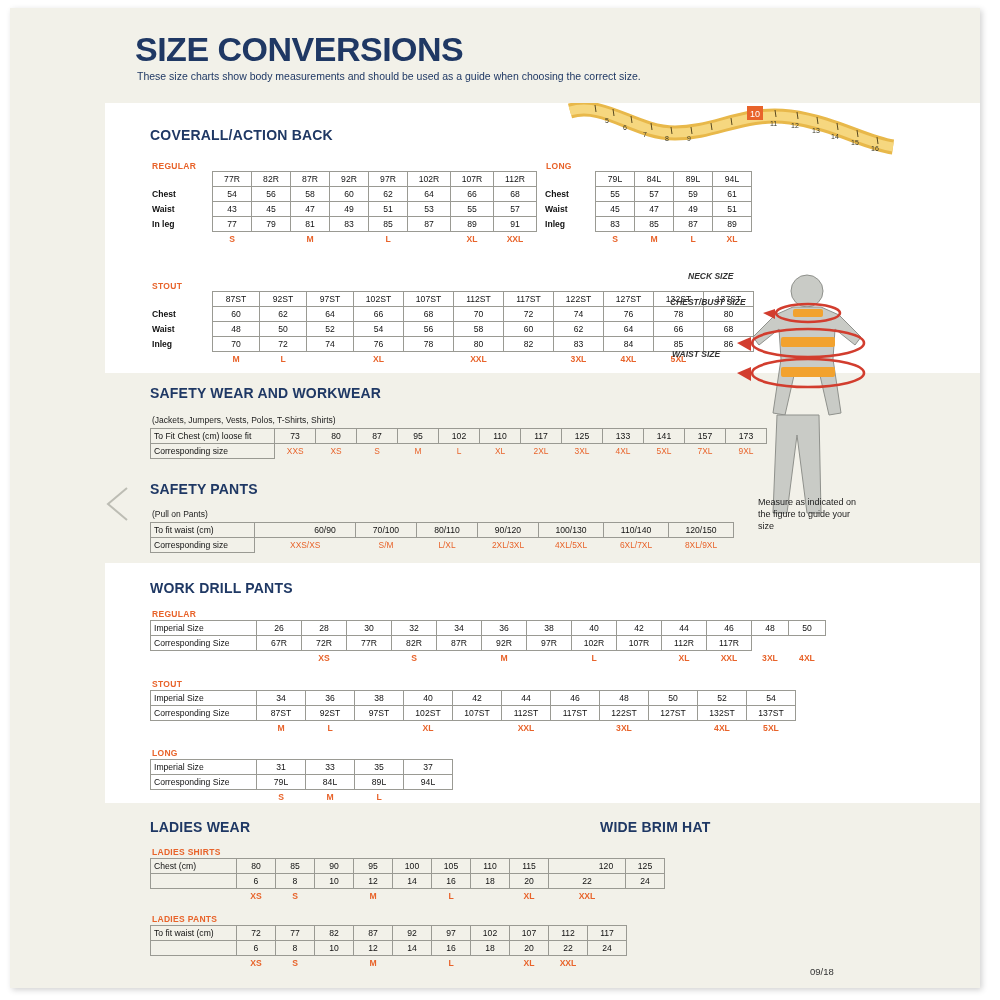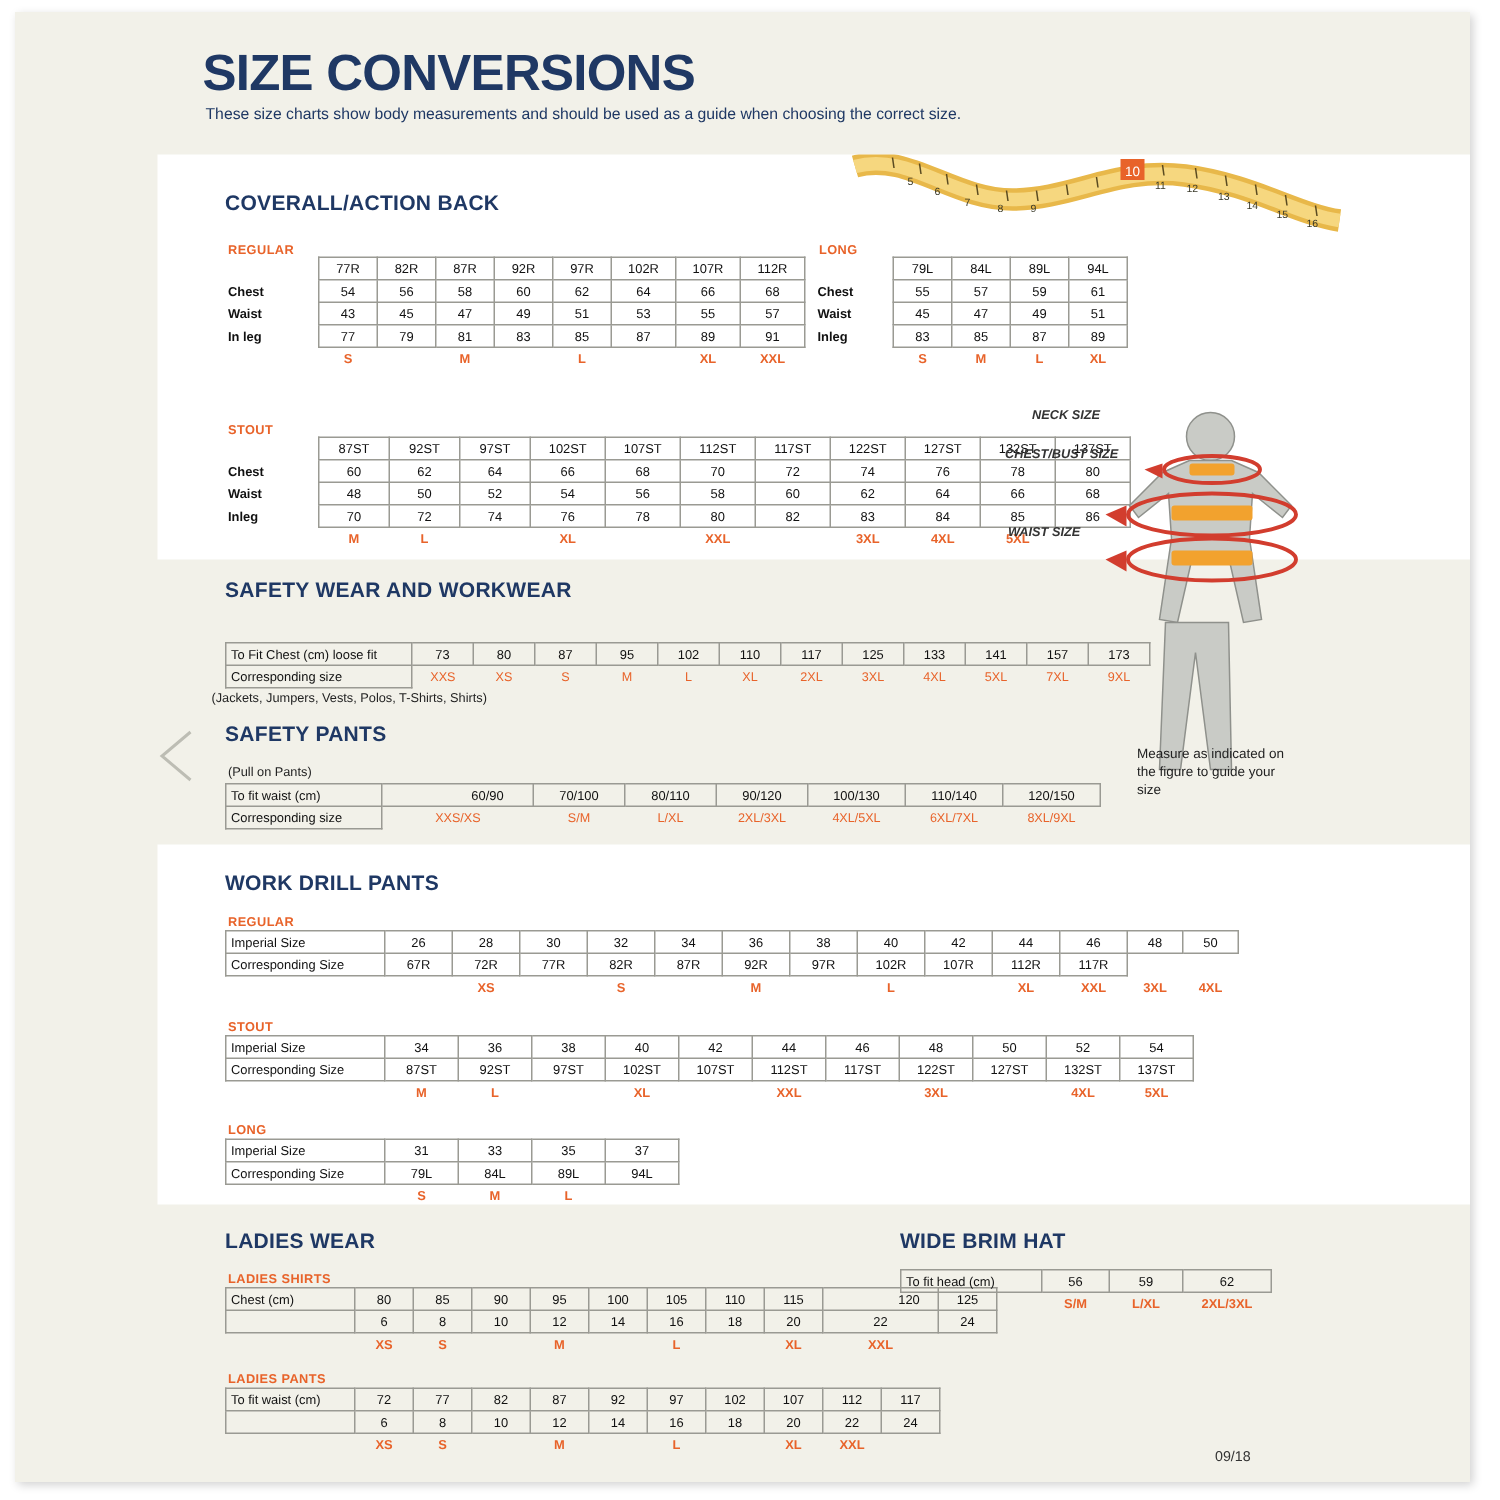--- a/index.html
+++ b/index.html
@@ -315,21 +315,21 @@
           <td>XXL</td>
           <td></td>
           <td>3XL</td>
           <td>4XL</td>
           <td>5XL</td>
         </tr>
       </tbody>
         </table>
 
       <div class="section-title" style="left:140px;top:377px;">SAFETY WEAR AND WORKWEAR</div>
-      <div class="note" style="left:131px;top:407px;margin-top:45px;">(Jackets, Jumpers, Vests, Polos, T-Shirts, Shirts)</div>
+      <div class="note" style="left:142px;top:407px;">(Jackets, Jumpers, Vests, Polos, T-Shirts, Shirts)</div>
       <table class="t" style="left:140px;top:420px;">
         <tbody>
             <tr>
           <td class="lbl2" style="width:118px;">To Fit Chest (cm) loose fit</td>
           <td style="width:36px;">73</td>
           <td style="width:36px;">80</td>
           <td style="width:36px;">87</td>
           <td style="width:36px;">95</td>
           <td style="width:36px;">102</td>
           <td style="width:36px;">110</td>
@@ -606,36 +606,20 @@
           <td>L</td>
           <td></td>
           <td>XL</td>
           <td>XXL</td>
           <td></td>
         </tr>
       </tbody>
         </table>
 
       <div class="section-title" style="left:590px;top:811px;">WIDE BRIM HAT</div>
-      <table class="t" style="left:590px;top:838px;">
-        <tbody>
-            <tr>
-          <td class="lbl2" style="width:88px;">To fit head (cm)</td>
-          <td style="width:40px;">56</td>
-          <td style="width:44px;">59</td>
-          <td style="width:54px;">62</td>
-        </tr>
-        <tr class="sizerow">
-          <td></td>
-          <td>S/M</td>
-          <td>L/XL</td>
-          <td>2XL/3XL</td>
-        </tr>
-      </tbody>
-        </table>
 
       <svg class="mannequin" viewBox="0 0 200 265">
         <g fill="#c9cbc6" stroke="#8f918c" stroke-width="1">
           <circle cx="92" cy="28" r="16"></circle>
           <path d="M78,44 L60,52 L38,74 L44,82 L64,66 L66,96 L58,150 L70,152 L80,108 L104,108 L114,152 L126,150 L118,96 L120,66 L140,82 L146,74 L124,52 L106,44 Z"></path>
           <path d="M62,152 L58,250 L72,250 L82,172 L92,250 L106,250 L104,152 Z"></path>
         </g>
         <g fill="#f2a22e">
           <rect x="78" y="46" width="30" height="8" rx="2"></rect>
           <rect x="66" y="74" width="54" height="10" rx="2"></rect>

